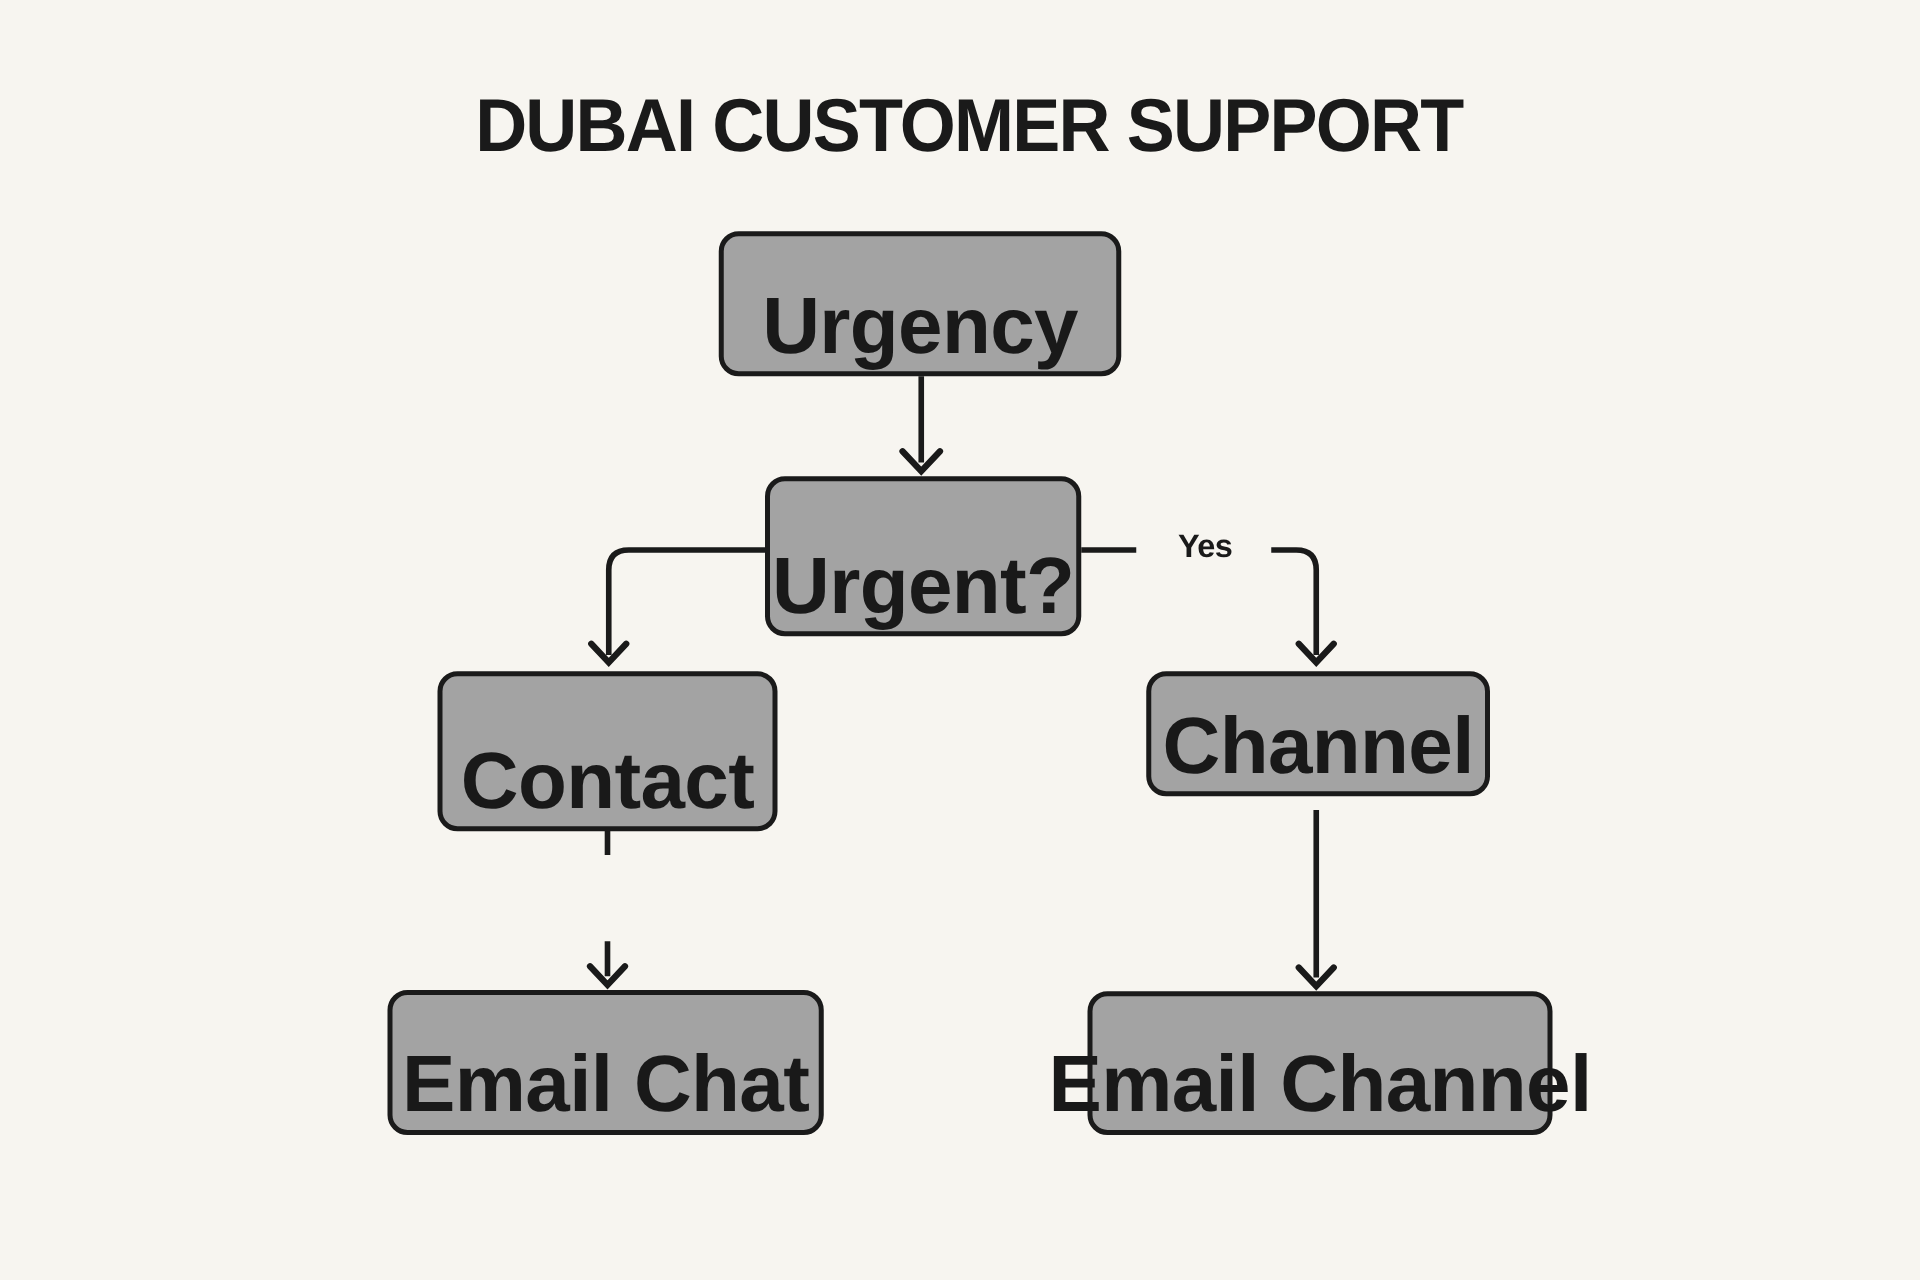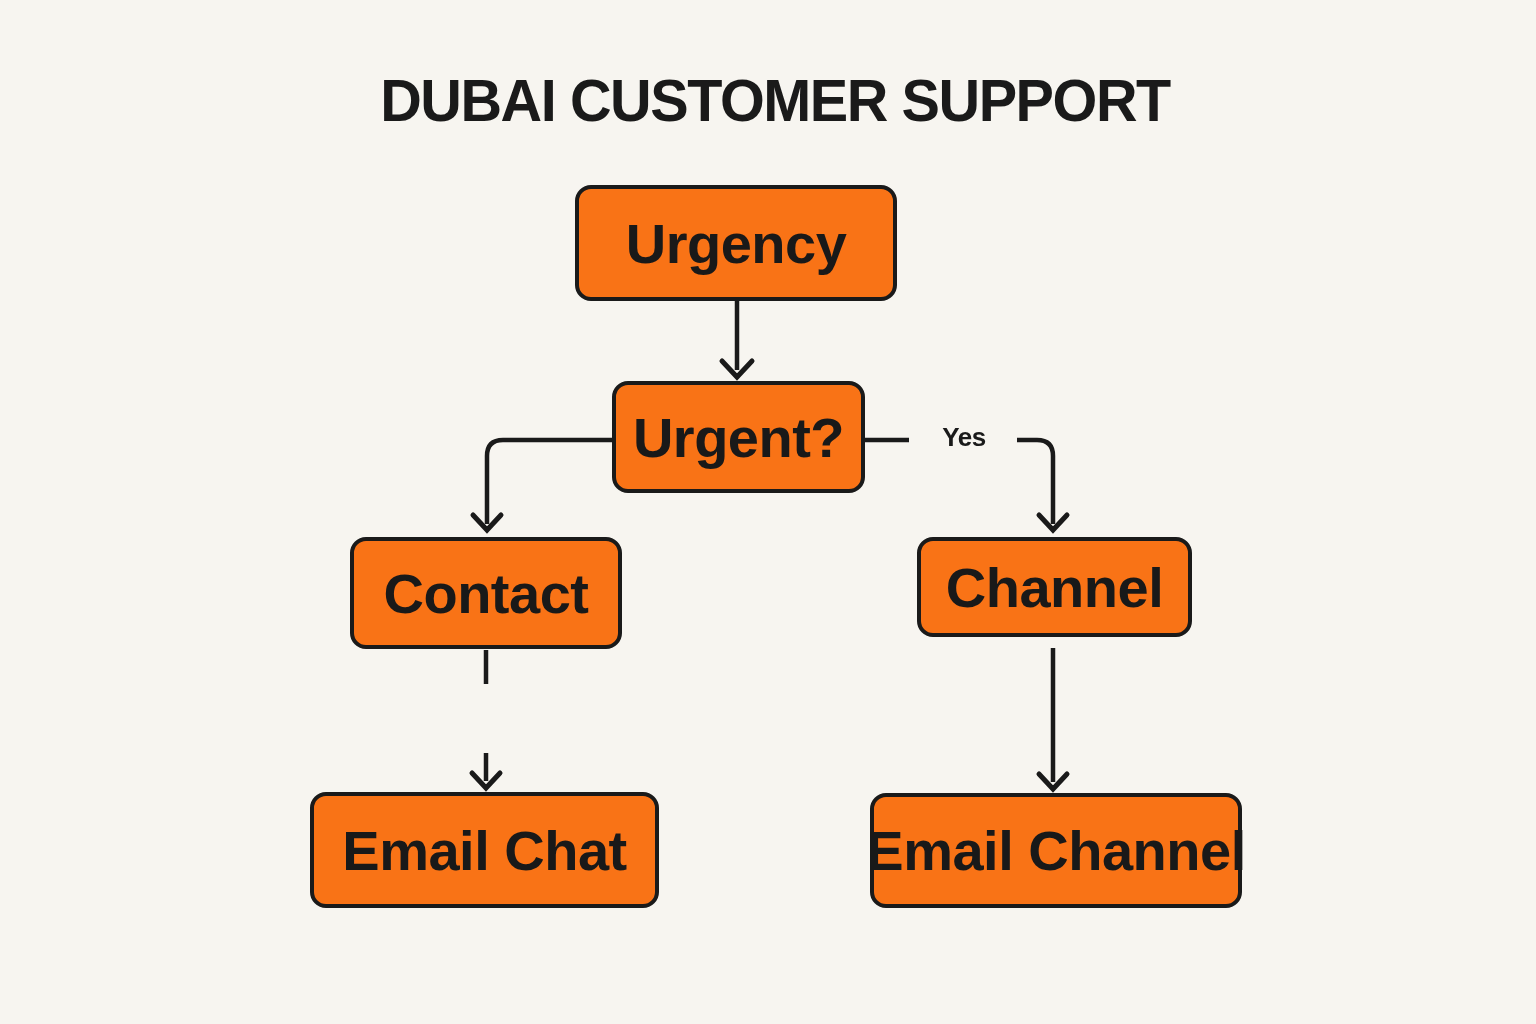--- a/index.html
+++ b/index.html
@@ -46,32 +46,32 @@
   .edges-svg path.arrowhead {
     stroke-width: 5;
     stroke-linecap: round;
     stroke-linejoin: miter;
   }
   .node {
     position: absolute;
     box-sizing: border-box;
     border: 4px solid #1a1a1a;
     border-radius: 16px;
-    background: #f97316;
+    background: #a3a3a3;
     display: flex;
-    align-items: center;
+    align-items: flex-end;
     justify-content: center;
-    font-size: 56px;
+    font-size: 64px;
     font-weight: 600;
     letter-spacing: -0.5px;
     white-space: nowrap;
   }
   .node-urgency      { left: 575px; top: 185px; width: 322px; height: 116px; }
-  .node-urgent       { left: 612px; top: 381px; width: 253px; height: 112px; }
-  .node-contact      { left: 350px; top: 537px; width: 272px; height: 112px; }
+  .node-urgent       { left: 612px; top: 381px; width: 253px; height: 128px; }
+  .node-contact      { left: 350px; top: 537px; width: 272px; height: 128px; }
   .node-channel      { left: 917px; top: 537px; width: 275px; height: 100px; }
   .node-live-chat    { left: 310px; top: 792px; width: 349px; height: 116px; }
   .node-email-support{ left: 870px; top: 793px; width: 372px; height: 115px; }
   .edge-label {
     position: absolute;
     transform: translate(-50%, -50%);
     font-size: 26px;
     font-weight: 600;
     letter-spacing: -0.5px;
     white-space: nowrap;

